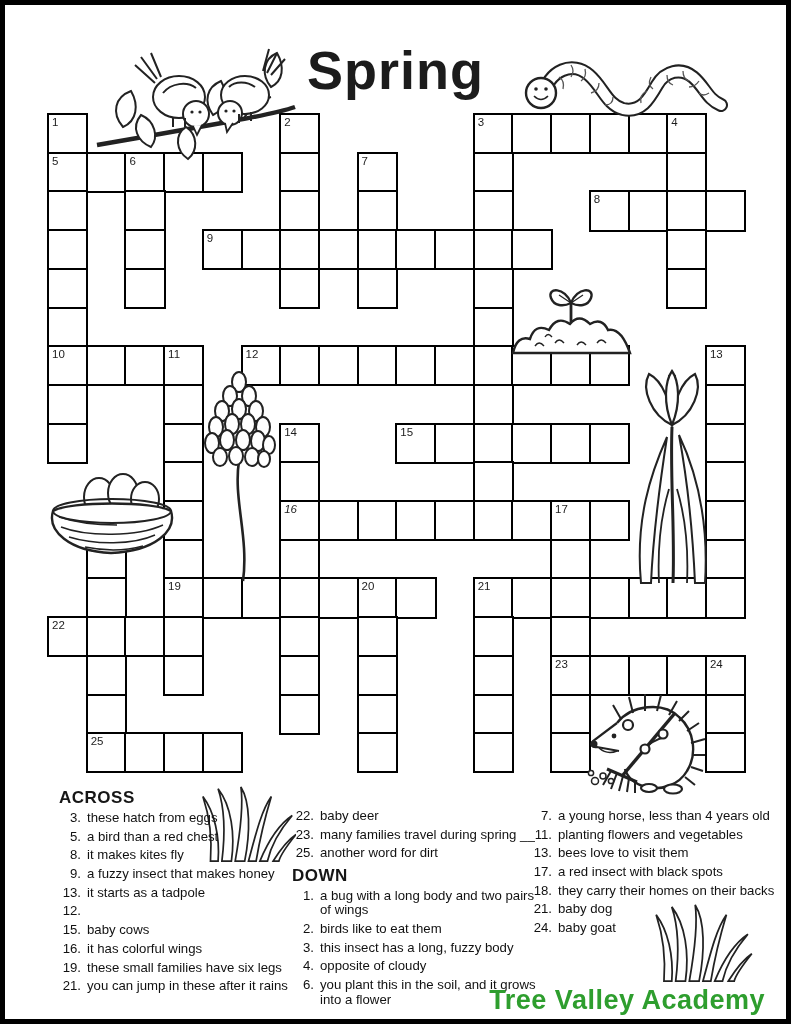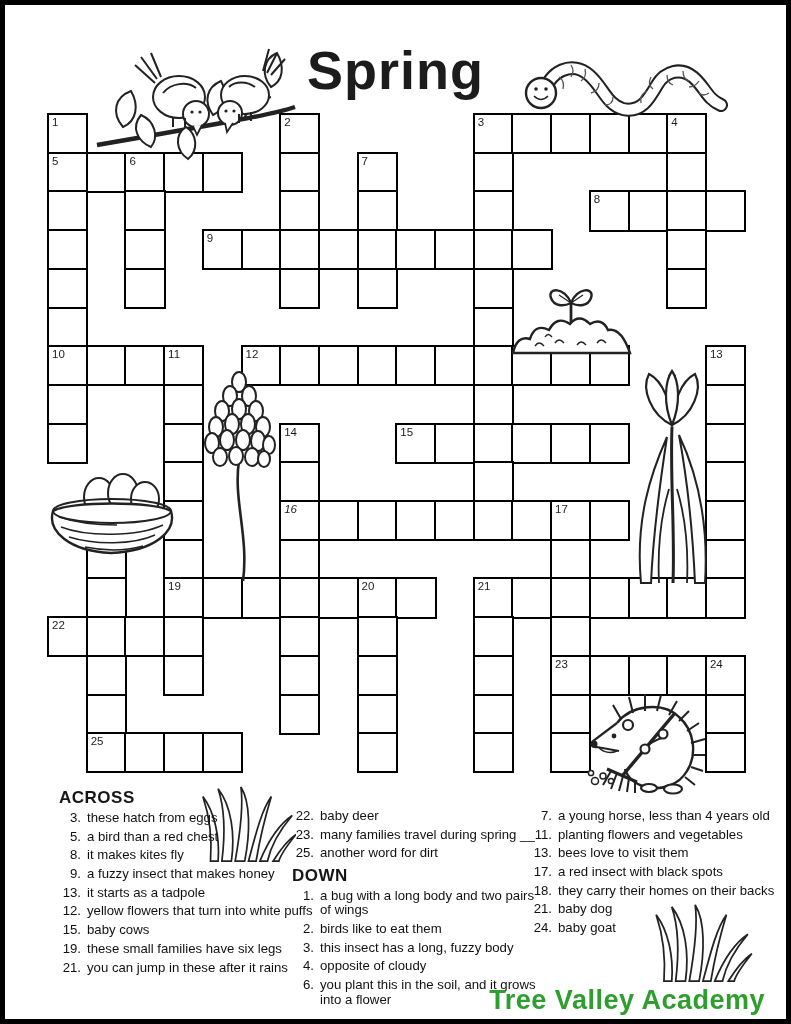--- a/index.html
+++ b/index.html
@@ -411,27 +411,30 @@
       <div class="clue">
         <span class="cn">9.</span>
         <span class="ct">a fuzzy insect that makes honey</span>
       </div>
       <div class="clue">
         <span class="cn">13.</span>
         <span class="ct">it starts as a tadpole</span>
       </div>
       <div class="clue">
         <span class="cn">12.</span>
-        <span class="ct">yellow flowers that turn into white puffs</span>
       </div>
       <div class="clue">
         <span class="cn">15.</span>
         <span class="ct">baby cows</span>
       </div>
       <div class="clue">
+        <span class="cn">16.</span>
+        <span class="ct">it has colorful wings</span>
+      </div>
+      <div class="clue">
         <span class="cn">19.</span>
         <span class="ct">these small families have six legs</span>
       </div>
       <div class="clue">
         <span class="cn">21.</span>
         <span class="ct">you can jump in these after it rains</span>
       </div>
     </div>
   <div class="cluecol" id="clue-col-1">
       <div class="clue">

